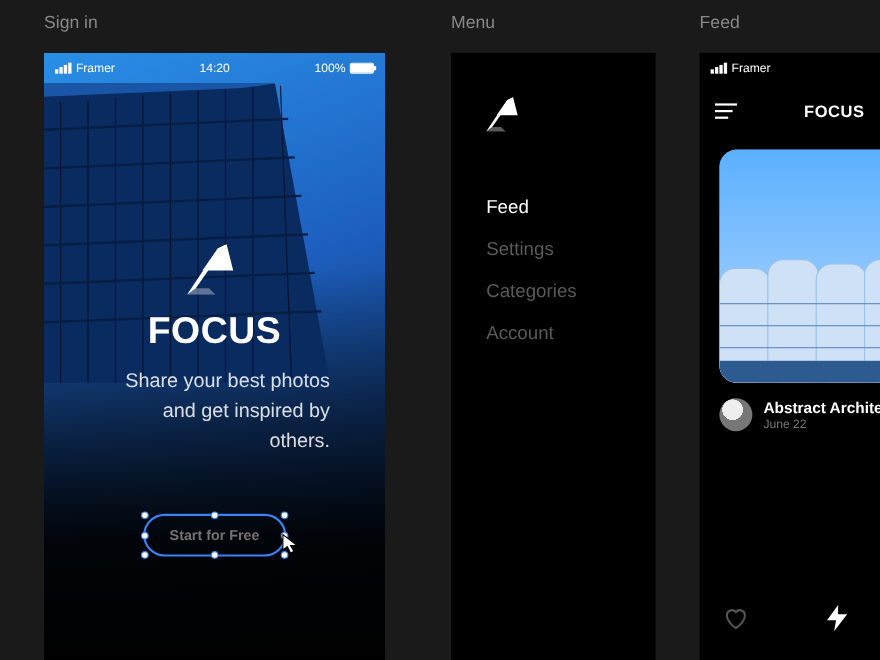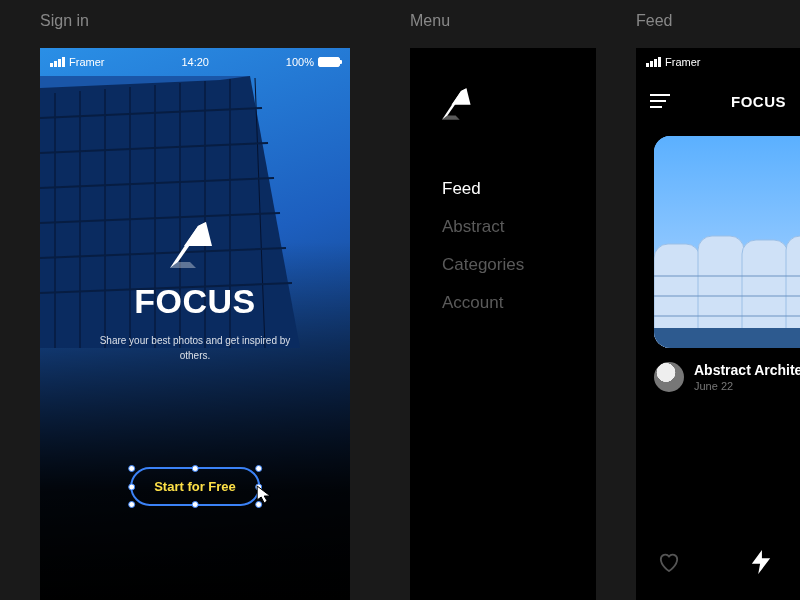--- a/index.html
+++ b/index.html
@@ -64,32 +64,33 @@
   .hero-content {
     position: absolute; top: 174px; left: 0; right: 0;
     display: flex; flex-direction: column; align-items: center; text-align: center;
     z-index: 4;
   }
   .logo-mark { width: 50px; height: 46px; margin-bottom: 14px; }
   .app-title {
     font-size: 34px; font-weight: 800; letter-spacing: 0.5px; margin-bottom: 12px;
   }
   .tagline {
-    font-size: 10px; line-height: 1.5; color: rgba(255,255,255,0.85);
+    font-size: 18px; line-height: 1.5; color: rgba(255,255,255,0.85);
     max-width: 210px;
+    text-align: right;
   }
 
   .cta-wrap {
     position: absolute; left: 50%; transform: translateX(-50%);
     bottom: 96px; z-index: 6;
   }
   .cta {
     border: 2px solid #3b82f6; border-radius: 22px;
     padding: 10px 22px; font-size: 13px; font-weight: 700;
-    color: #fde047; background: transparent; display: inline-block;
+    color: #737373; background: transparent; display: inline-block;
     position: relative;
   }
   .sel-handle {
     position: absolute; width: 7px; height: 7px; background: #fff;
     border: 1.5px solid #3b82f6; border-radius: 50%;
   }
   .h-tl{top:-4px;left:-4px}.h-tr{top:-4px;right:-4px}
   .h-bl{bottom:-4px;left:-4px}.h-br{bottom:-4px;right:-4px}
   .h-ml{top:50%;left:-4px;transform:translateY(-50%)}
   .h-mr{top:50%;right:-4px;transform:translateY(-50%)}
@@ -233,21 +234,21 @@
   </div>
 
   <div id="screen2" class="screen">
     <svg class="menu-logo" viewBox="0 0 50 46">
       <polygon points="8,40 0,46 28,4 36,0" fill="#fff"></polygon>
       <polygon points="14,24 42,24 36,0 28,4" fill="#fff"></polygon>
       <polygon points="8,40 0,46 26,46 20,40" fill="rgba(255,255,255,0.35)"></polygon>
     </svg>
     <div class="menu-list">
       <div class="menu-item active">Feed</div>
-      <div class="menu-item dim">Abstract</div>
+      <div class="menu-item dim">Settings</div>
       <div class="menu-item dim">Categories</div>
       <div class="menu-item dim">Account</div>
     </div>
   </div>
 
   <div id="screen3" class="screen">
     <div class="status-bar">
       <div class="status-left">
         <span class="bars">
             <span></span>

